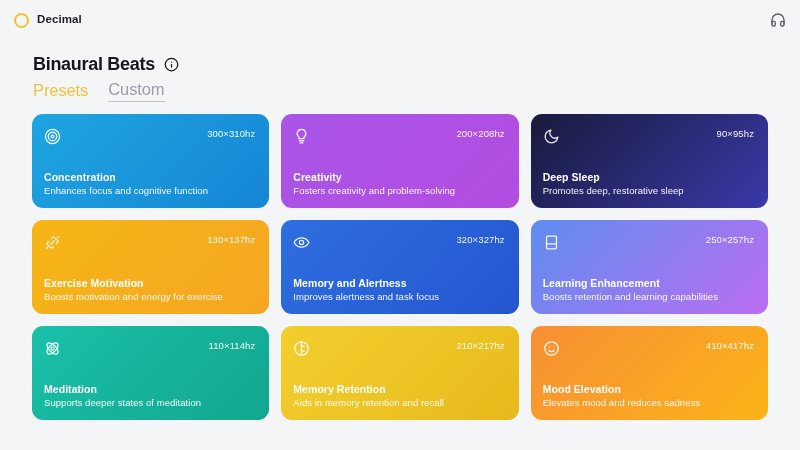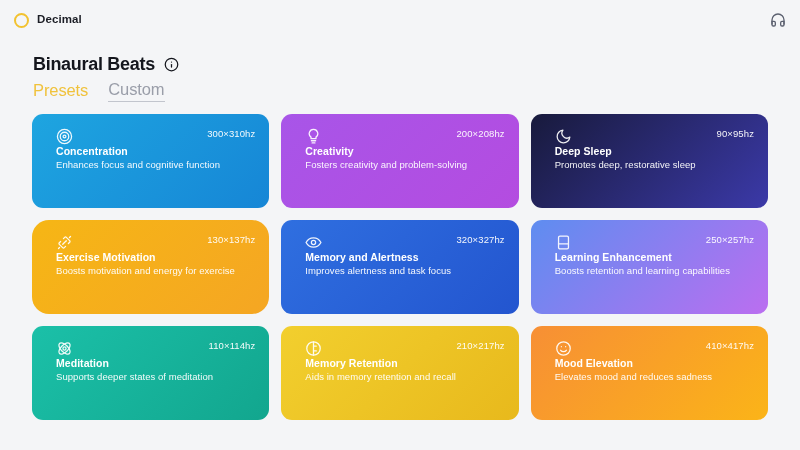--- a/index.html
+++ b/index.html
@@ -111,23 +111,24 @@
     display: grid;
     grid-template-columns: repeat(3, 1fr);
     grid-template-rows: repeat(3, 94px);
     column-gap: 12px;
     row-gap: 12px;
   }
 
   .card {
     position: relative;
     border-radius: 11px;
-    padding: 14px 14px 12px 24px;
+    padding: 14px 14px 12px 12px;
     display: flex;
     flex-direction: column;
+    justify-content: space-between;
     color: #ffffff;
     overflow: hidden;
     cursor: pointer;
   }
 
   .card-top {
     display: flex;
     align-items: flex-start;
     justify-content: space-between;
   }
@@ -243,21 +244,21 @@
         </svg>
       </span>
       <span class="card-freq">90×95hz</span>
     </div>
     <div class="card-bottom">
       <span class="card-name">Deep Sleep</span>
       <span class="card-desc">Promotes deep, restorative sleep</span>
     </div>
   </div>
 
-  <div class="card" style="background: linear-gradient(135deg, rgb(246, 182, 21) 0%, rgb(245, 166, 35) 100%); border-radius: 17px;">
+  <div class="card" style="background: linear-gradient(135deg, rgb(246, 182, 21) 0%, rgb(245, 166, 35) 100%);">
     <div class="card-top">
       <span>
         <svg class="card-icon" viewBox="0 0 24 24" fill="none" stroke="currentColor" stroke-width="1.8" stroke-linecap="round" stroke-linejoin="round">
           <line x1="9.5" y1="14.5" x2="14.5" y2="9.5"></line>
           <path d="M6.5 10.5l-1.8 1.8a1.6 1.6 0 0 0 0 2.3l4.7 4.7a1.6 1.6 0 0 0 2.3 0l1.8-1.8"></path>
           <path d="M17.5 13.5l1.8-1.8a1.6 1.6 0 0 0 0-2.3l-4.7-4.7a1.6 1.6 0 0 0-2.3 0l-1.8 1.8"></path>
           <line x1="3.5" y1="20.5" x2="5" y2="19"></line>
           <line x1="19" y1="5" x2="20.5" y2="3.5"></line>
         </svg>
       </span>

